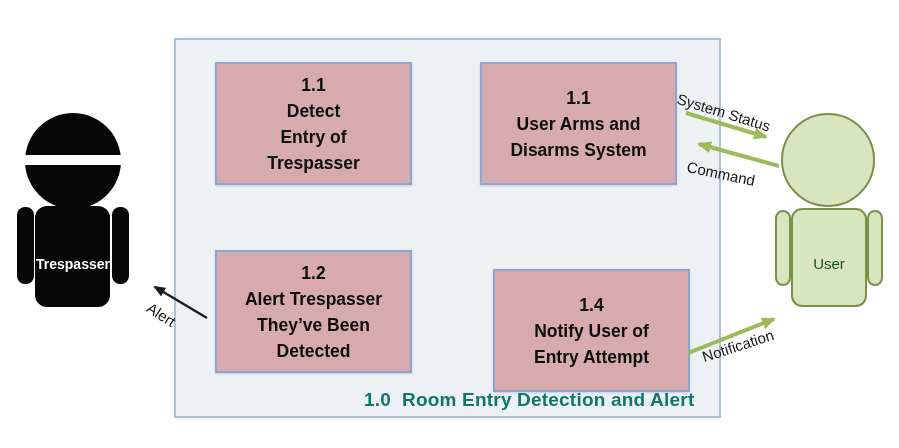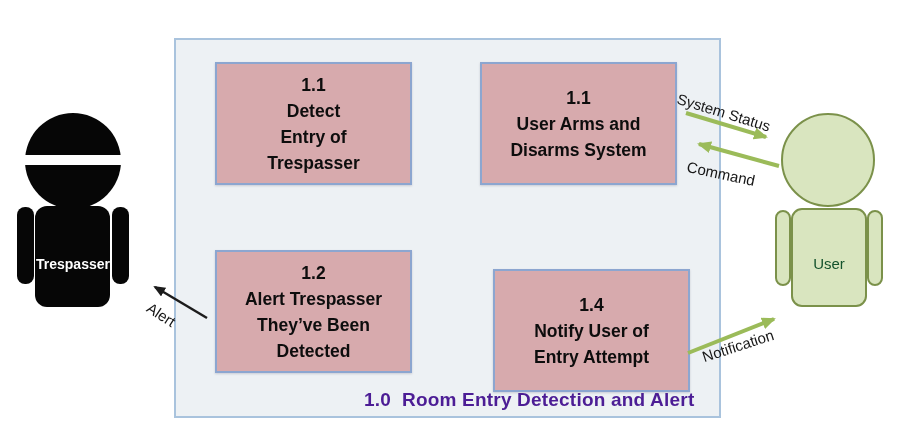--- a/index.html
+++ b/index.html
@@ -9,21 +9,21 @@
   }
   
   .boundary{
     position:absolute;left:174px;top:38px;width:547px;height:380px;
     background:var(--boundary-fill,#edf1f4);
     border:2px solid var(--boundary-border,#a9c3dd);
     box-sizing:border-box;
   }
   .boundary-title{
     position:absolute;left:188px;top:349px; 
-    font-size:19px;font-weight:700;color:#4c1d95;
+    font-size:19px;font-weight:700;color:#0f766e;
     white-space:pre;letter-spacing:0.2px;
   }
   
   .process{
     position:absolute;width:197px;height:123px;box-sizing:border-box;
     background:var(--process-fill,#d7aaad);
     border:2px solid var(--process-border,#8ca6d0);
     box-shadow:0 1px 2px rgba(90,90,120,0.25);
     display:flex;align-items:center;justify-content:center;text-align:center;
   }

